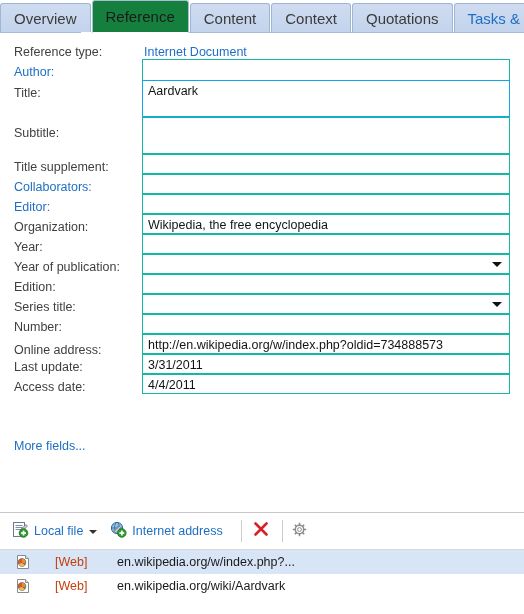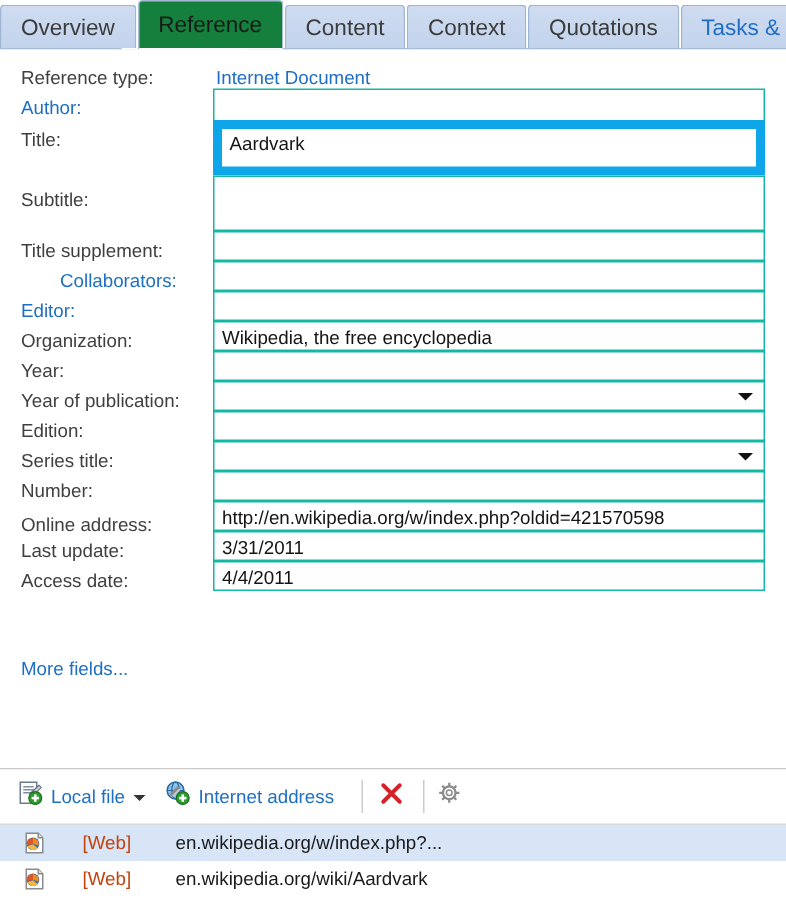--- a/index.html
+++ b/index.html
@@ -89,21 +89,21 @@
     width: 368px;
     background: #ffffff;
     border: 1px solid #d7d7d7;
     box-sizing: border-box;
     font-size: 12.5px;
     color: #141414;
     padding: 2px 5px 0 5px;
     overflow: hidden;
     white-space: nowrap;
   }
-  .field.strong { border: 6px solid #0ea5e9; }
+  .field.strong { border: 1px solid #0ea5e9; }
   .field.plain { border: 1px solid #14b8a6; }
 
   .static-val {
     position: absolute;
     left: 144px;
     font-size: 12.5px;
     color: #1e6fc4;
     line-height: 14px;
     white-space: nowrap;
   }
@@ -246,21 +246,21 @@
 
     <div class="lbl" style="top:53px;">Title:</div>
     <div class="field strong" style="top:47px; height:37px; line-height:17px;">Aardvark</div>
 
     <div class="lbl" style="top:93px;">Subtitle:</div>
     <div class="field plain" style="top:84px; height:37px; line-height:17px;"></div>
 
     <div class="lbl" style="top:127px;">Title supplement:</div>
     <div class="field plain" style="top:121px; height:20px; line-height:16px;"></div>
 
-    <div class="lbl link" style="top:147px;margin-left:26px;">Collaborators:</div>
+    <div class="lbl link" style="top:147px;">Collaborators:</div>
     <div class="field plain" style="top:141px; height:20px; line-height:16px;"></div>
 
     <div class="lbl link" style="top:167px;">Editor:</div>
     <div class="field plain" style="top:161px; height:20px; line-height:16px;"></div>
 
     <div class="lbl" style="top:187px;">Organization:</div>
     <div class="field plain" style="top:181px; height:20px; line-height:16px;">Wikipedia, the free encyclopedia</div>
 
     <div class="lbl" style="top:207px;">Year:</div>
     <div class="field plain" style="top:201px; height:20px; line-height:16px;"></div>
@@ -277,21 +277,21 @@
     <div class="lbl" style="top:267px;">Series title:</div>
     <div class="field plain" style="top:261px; height:20px; line-height:16px;">
       <span></span>
       <span class="caret"></span>
     </div>
 
     <div class="lbl" style="top:287px;">Number:</div>
     <div class="field plain" style="top:281px; height:20px; line-height:16px;"></div>
 
     <div class="lbl" style="top:310px;">Online address:</div>
-    <div class="field plain" style="top:301px; height:20px; line-height:16px;">http://en.wikipedia.org/w/index.php?oldid=421570598</div>
+    <div class="field plain" style="top:301px; height:20px; line-height:16px;">http://en.wikipedia.org/w/index.php?oldid=734888573</div>
 
     <div class="lbl" style="top:327px;">Last update:</div>
     <div class="field plain" style="top:321px; height:20px; line-height:16px;">3/31/2011</div>
 
     <div class="lbl" style="top:347px;">Access date:</div>
     <div class="field plain" style="top:341px; height:20px; line-height:16px;">4/4/2011</div>
 
     <div class="morefields">More fields...</div>
   </div>
 

